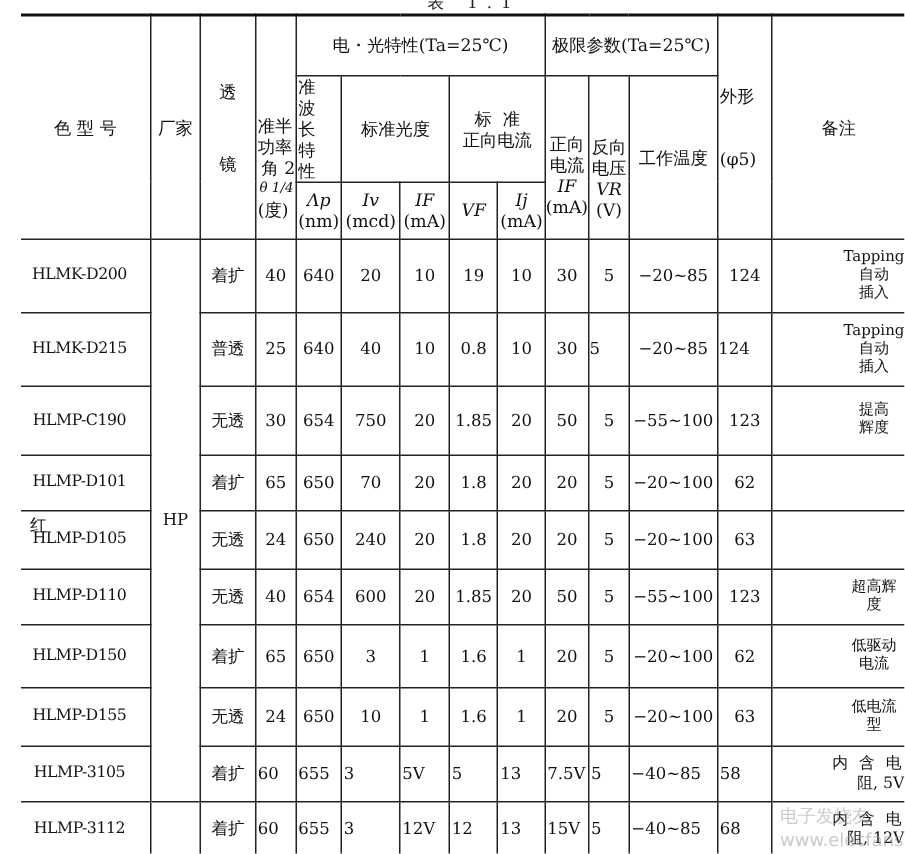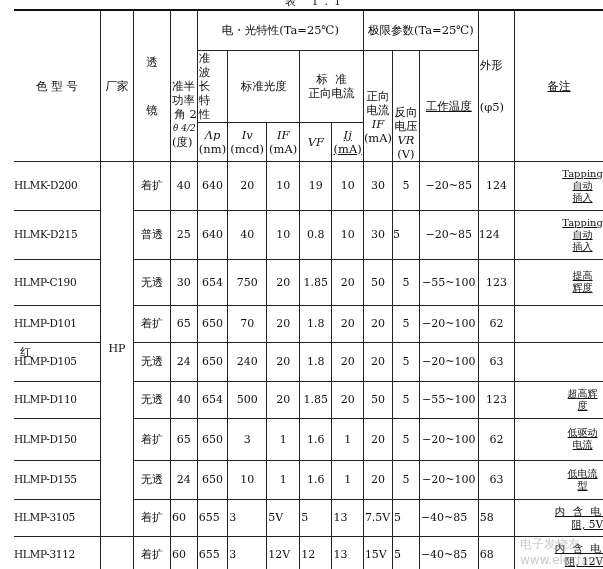--- a/index.html
+++ b/index.html
@@ -4,23 +4,23 @@
 <style>
   html, body { margin:0; padding:0; background:#fff; }
   body { width:603px; height:569px; position:relative; overflow:hidden;
          font-family:"DejaVu Serif","Liberation Serif",serif; color:#111; }
   .caption { position:absolute; left:285px; top:-6px; font-size:11px; letter-spacing:6px; color:#222; }
   table { position:absolute; left:14px; top:9px; border-collapse:collapse; table-layout:fixed;
           border-top:2.5px solid #111; border-bottom:2.5px solid #111; }
   td { border:1px solid #222; padding:0; text-align:center; vertical-align:middle;
        font-size:11px; line-height:13px; overflow:hidden; }
   table tr td:first-child { border-left:none;margin-left:15px; }
-  table tr td:last-child { border-right:none;text-decoration:underline; }
+  table tr td:last-child { border-right:none; }
   .hdr { font-size:11.5px; line-height:14px; }
-  .model { text-align:left; padding-right:8px; font-size:10.5px; letter-spacing:-0.3px; }
+  .model { text-align:center; padding-right:8px; font-size:10.5px; letter-spacing:-0.3px; }
   .left { text-align:left; padding-left:1px; }
   .note { font-size:10px; line-height:12px;padding-left:47px; }
   .notel { font-size:10.5px; line-height:13px; text-align:right; letter-spacing:2px; padding-left:2px; }
   .ital { font-style:italic; }
   .watermark { position:absolute; left:520px; top:536px; font-size:12px; color:rgba(150,150,150,0.5);
                font-family:"DejaVu Sans",sans-serif; }
 </style>
 </head>
 <body>
 
@@ -45,21 +45,21 @@
   </colgroup>
   <tbody>
       <tr style="height:40px">
     <td rowspan="3" class="hdr">色 型 号</td>
     <td rowspan="3" class="hdr">厂家</td>
     <td rowspan="3" class="hdr" style="line-height:16px">透<br><br><br>镜</td>
     <td rowspan="3" class="hdr left" style="vertical-align:bottom;padding-bottom:12px">
       <div>准半</div>
           <div>功率</div>
       <div style="text-align:right">角 2</div>
-      <div class="ital" style="text-align:center;font-size:9px">θ 4/2</div>
+      <div class="ital" style="text-align:center;font-size:9px">θ 1/4</div>
       <div>(度)</div>
     </td>
     <td colspan="5" class="hdr">电・光特性(Ta=25℃)</td>
     <td colspan="3" class="hdr">极限参数(Ta=25℃)</td>
     <td rowspan="3" class="hdr left">
       <div style="margin-bottom:28px">外形</div>
           <div>(φ5)</div>
     </td>
     <td rowspan="3" class="hdr">备注</td>
   </tr>
@@ -73,21 +73,21 @@
     <td colspan="2" class="hdr">
       <div style="white-space:pre">标  准</div>
           <div>正向电流</div>
     </td>
     <td rowspan="2" class="hdr" style="vertical-align:top;padding-top:38px">
       <div>正向</div>
           <div>电流</div>
       <div class="ital">IF</div>
           <div>(mA)</div>
     </td>
-    <td rowspan="2" class="hdr" style="vertical-align:top;padding-top:54px">
+    <td rowspan="2" class="hdr" style="vertical-align:top;padding-top:40px">
       <div>反向</div>
           <div>电压</div>
       <div class="ital">VR</div>
           <div>(V)</div>
     </td>
     <td rowspan="2" class="hdr">工作温度</td>
   </tr>
   <tr style="height:38px">
     <td class="hdr">
           <div class="ital">Λp</div>
@@ -201,21 +201,21 @@
         <td>−20~100</td>
     <td>63</td>
     <td class="note"></td>
   </tr>
 
   <tr style="height:37px">
     <td class="model">HLMP-D110</td>
     <td>无透</td>
         <td>40</td>
     <td>654</td>
-        <td>500</td>
+        <td>600</td>
     <td>20</td>
         <td>1.85</td>
     <td>20</td>
         <td>50</td>
     <td>5</td>
         <td>−55~100</td>
     <td>123</td>
     <td class="note">
           <div>超高辉</div>
           <div>度</div>

